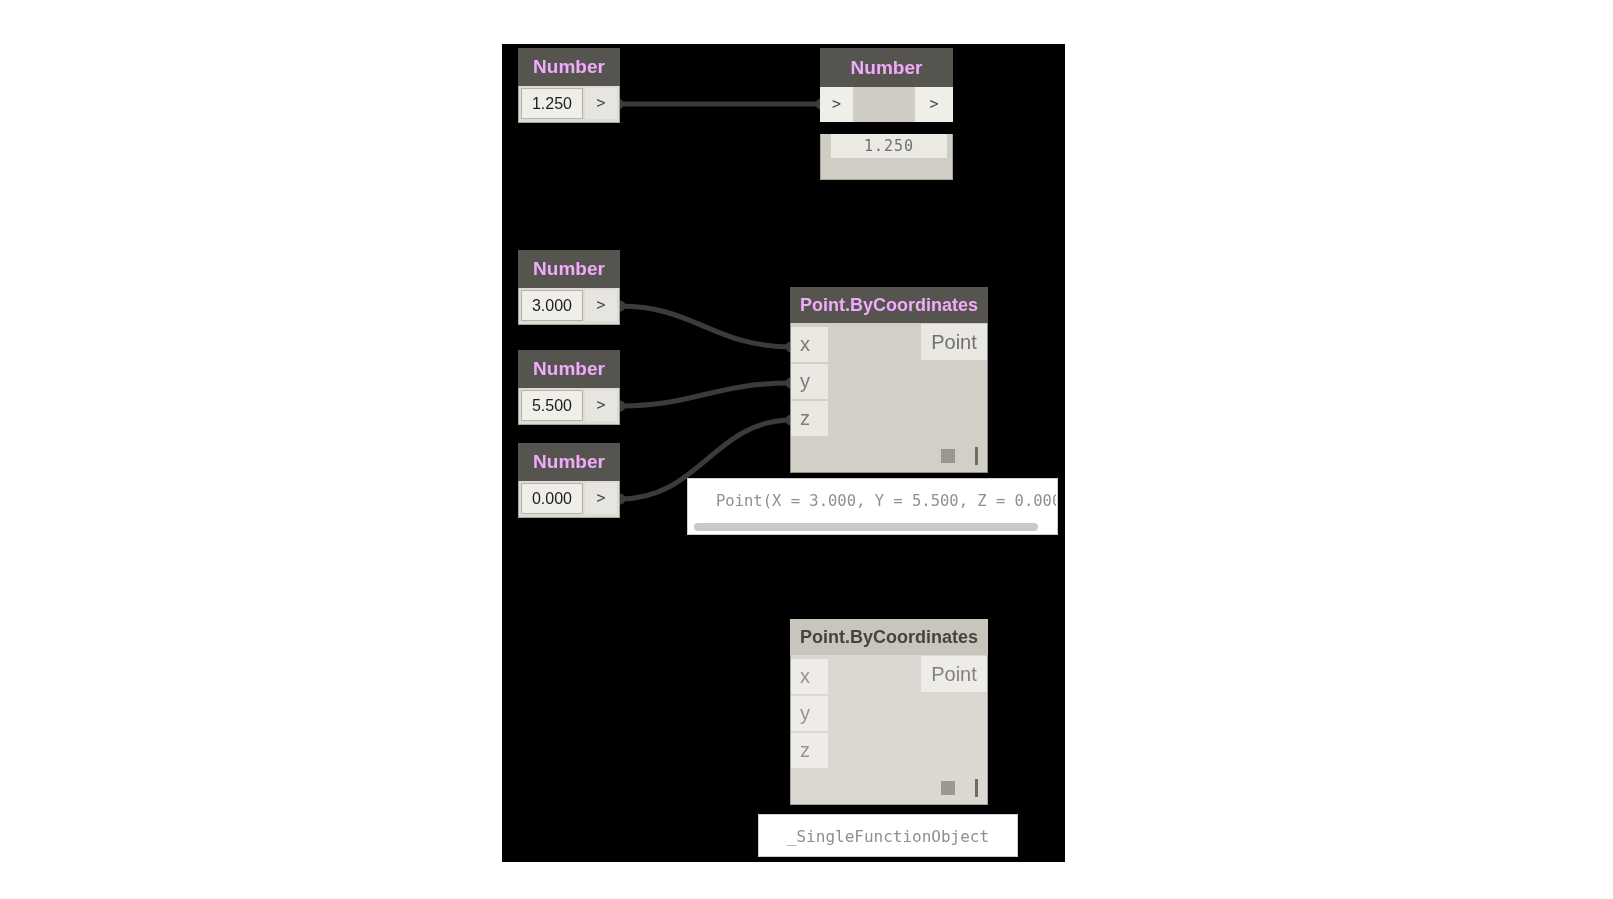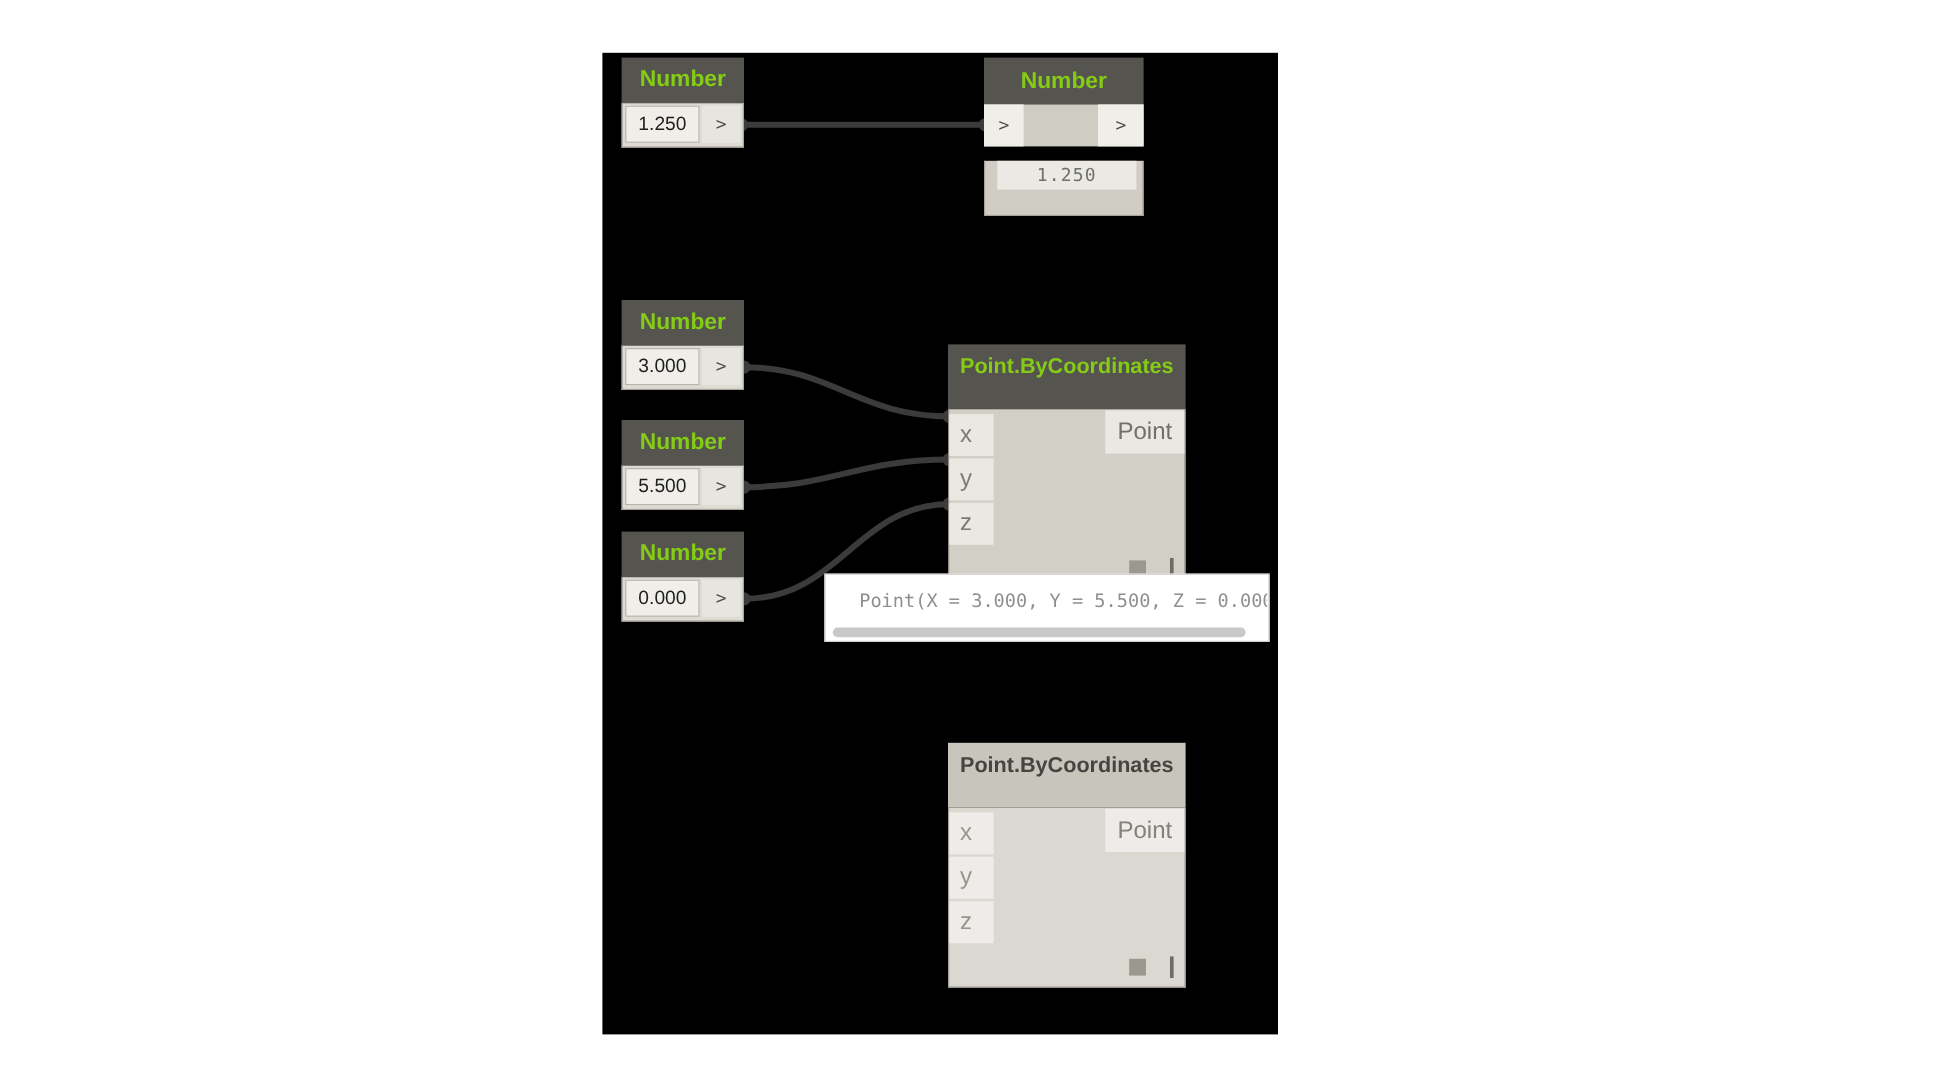--- a/index.html
+++ b/index.html
@@ -4,21 +4,21 @@
 <style>
   * { box-sizing: border-box; margin: 0; padding: 0; }
   body { background: #ffffff; font-family: "Liberation Sans", sans-serif; }
   .page { position: relative; width: 1613px; height: 899px; background: #ffffff; overflow: hidden; }
   .canvas { position: absolute; left: 502px; top: 44px; width: 563px; height: 818px; background: #000000; }
   .wires { position: absolute; left: 0; top: 0; width: 563px; height: 818px; }
 
   .node { position: absolute; }
   .node-header {
     height: 38px; line-height: 38px; text-align: center;
-    background: #56544e; color: #84cc16;
+    background: #56544e; color: #f0abfc;
     font-size: 19px; font-weight: 600;
   }
 
   
   .number-node { width: 102px; }
   .num-body {
     display: flex; height: 37px; background: #dedbd4;
     border: 1px solid #a7a49c; border-top: none; padding: 2px;
   }
   .num-field {
@@ -49,21 +49,21 @@
   }
   .watch-value {
     margin: 12px 5px 0 10px; height: 24px; background: #ebe9e3;
     text-align: center; line-height: 24px;
     font-family: "DejaVu Sans Mono", monospace; font-size: 15px;
     letter-spacing: 1px; color: #6f6f6f;
   }
 
   
   .point-node { width: 198px; }
-  .point-header { font-size: 18px; height: 54px; line-height: 36px; }
+  .point-header { font-size: 18px; height: 36px; line-height: 36px; }
   .point-body {
     position: relative; height: 150px; background: #d2cfc7;
     border: 1px solid #8f8c84; border-top: none;
   }
   .pt-in {
     position: absolute; left: 0; width: 37px; height: 35px;
     background: #eae8e3; color: #7d7b72;
     font-size: 20px; line-height: 34px; padding-left: 9px;
   }
   .pt-out {
@@ -191,15 +191,18 @@
       <div class="point-body">
         <div class="pt-out">Point</div>
         <div class="pt-in" style="top:4px">x</div>
         <div class="pt-in" style="top:41px">y</div>
         <div class="pt-in" style="top:78px">z</div>
         <div class="lacing-square"></div>
         <div class="lacing-bar"></div>
       </div>
     </div>
 
+    <div class="bubble bubble-2">
+      <div class="bubble-2-text">_SingleFunctionObject</div>
+    </div>
 
   </div>
 </div>
 
 </body></html>

